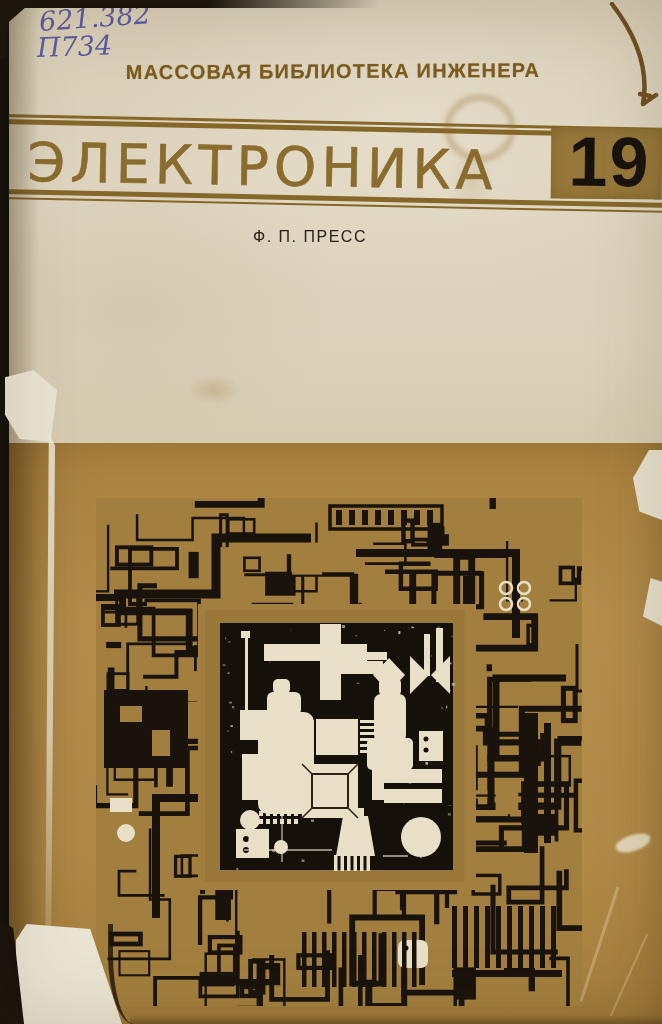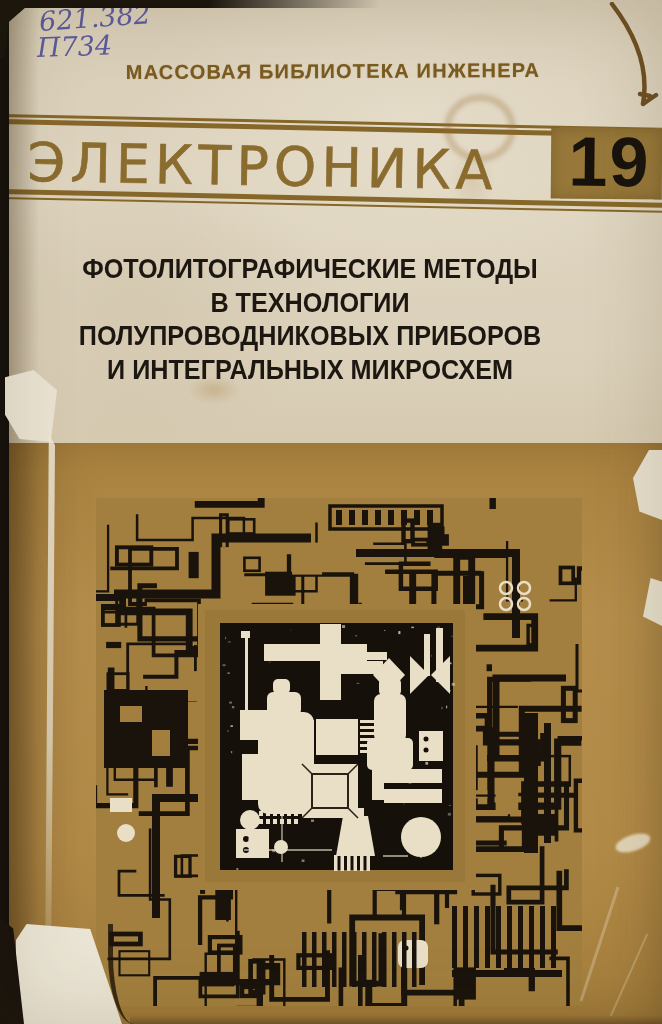--- a/index.html
+++ b/index.html
@@ -114,26 +114,21 @@
 
   <div class="abs band-text">ЭЛЕКТРОНИКА</div>
   <div class="abs num-box">
     <span>19</span>
   </div>
 
   <div class="abs stain-ring"></div>
   <div class="abs stain-tail"></div>
   <div class="abs stain-title"></div>
 
-  <div class="abs title-block">
-    <div class="t-line">ФОТОЛИТОГРАФИЧЕСКИЕ МЕТОДЫ</div>
-    <div class="t-line">В ТЕХНОЛОГИИ</div>
-    <div class="t-line">ПОЛУПРОВОДНИКОВЫХ ПРИБОРОВ</div>
-    <div class="t-line">И ИНТЕГРАЛЬНЫХ МИКРОСХЕМ</div>
-  </div>
+  <div class="abs author">Ф. П. ПРЕСС</div>
 
   <svg id="die-art" class="abs" width="486" height="508" viewBox="0 0 486 508">
     <defs>
       <clipPath id="ringClip">
         <path d="M0 0 H486 V508 H0 Z M102 106 H380 V392 H102 Z" fill-rule="evenodd" clip-rule="evenodd"></path>
       </clipPath>
       <filter id="soft">
           <feGaussianBlur stdDeviation="0.7"></feGaussianBlur>
         </filter>
     </defs>

